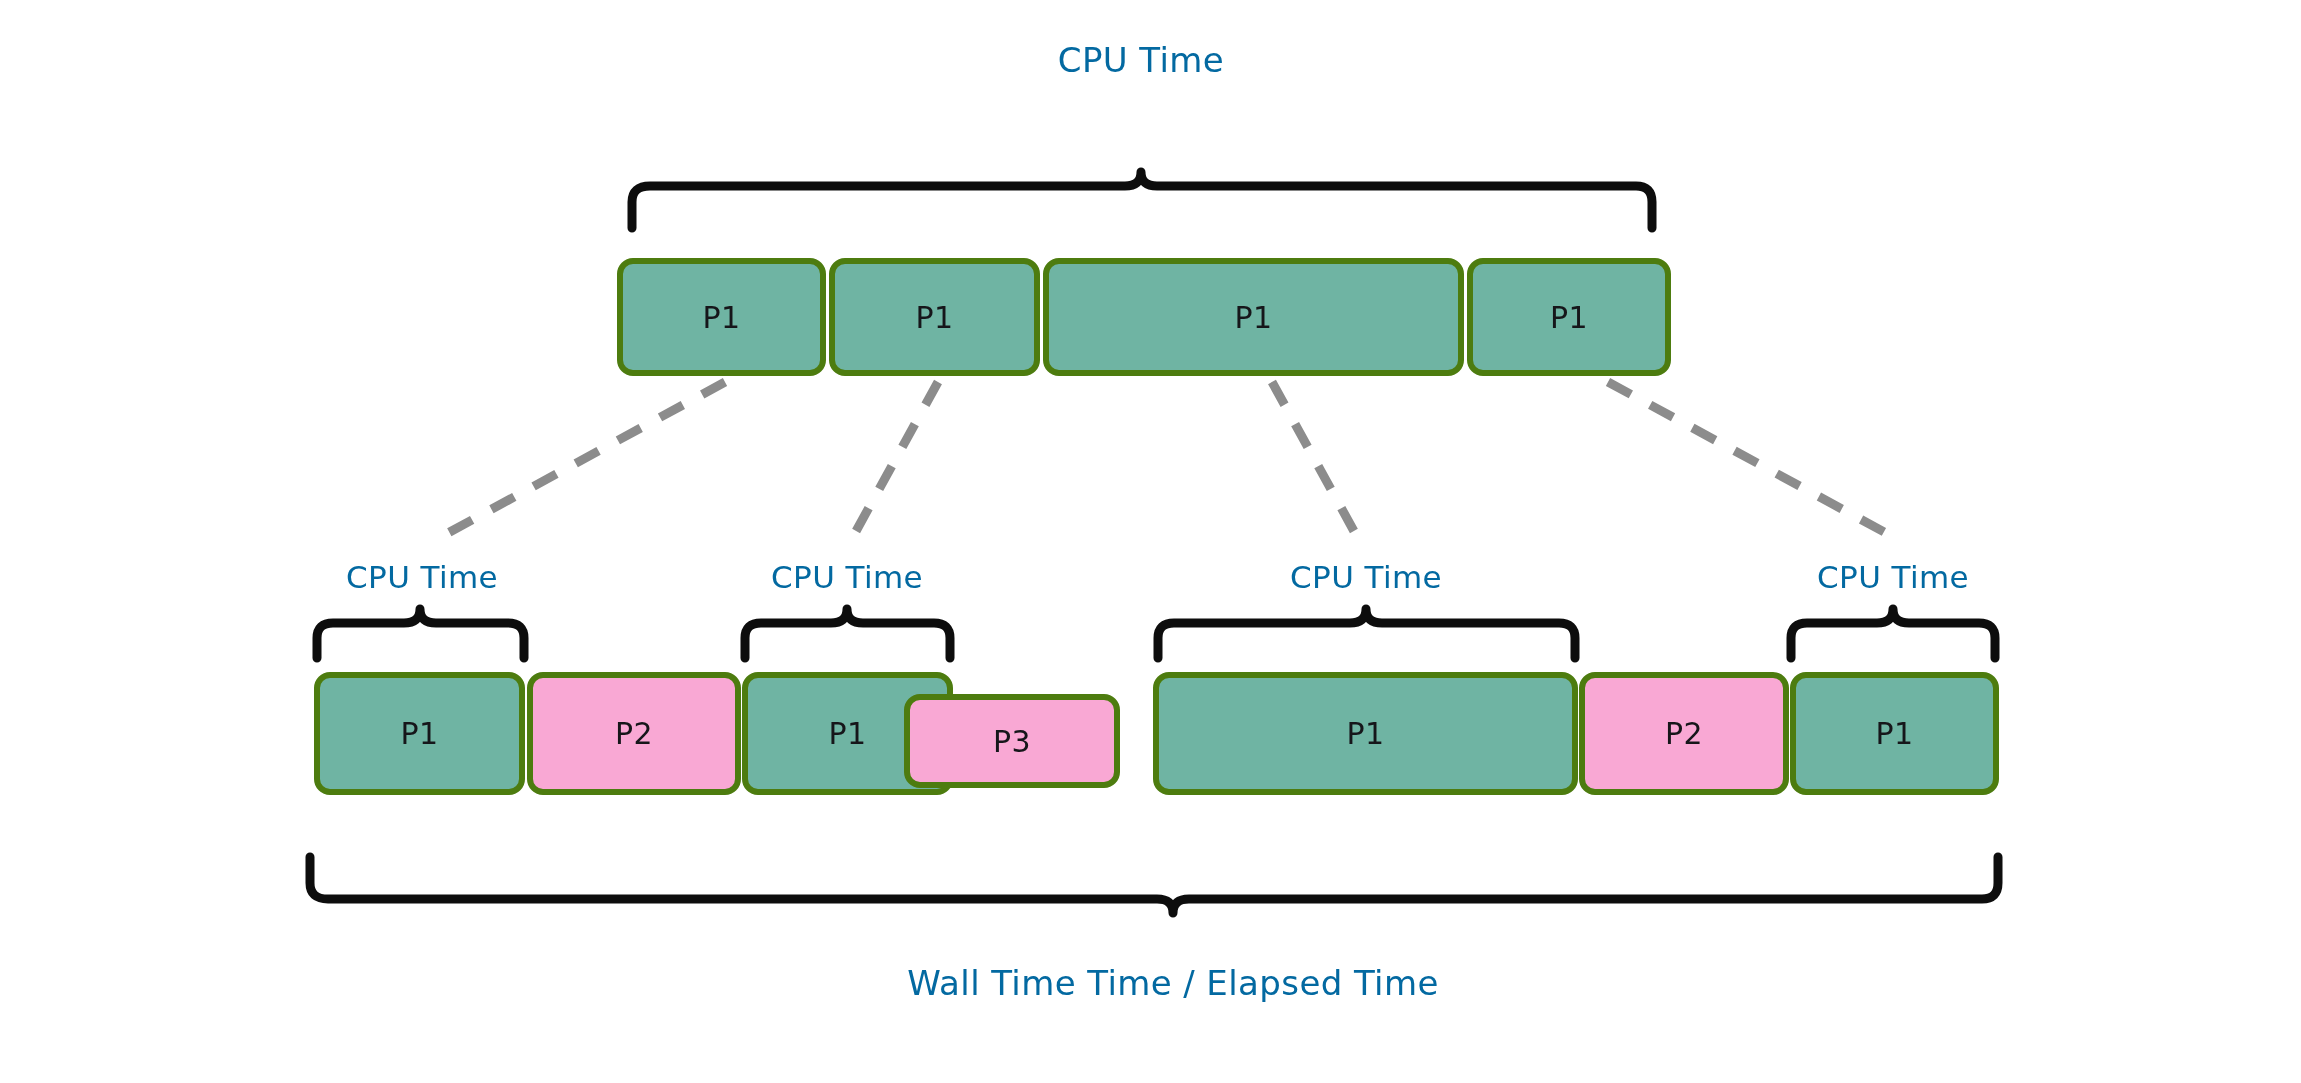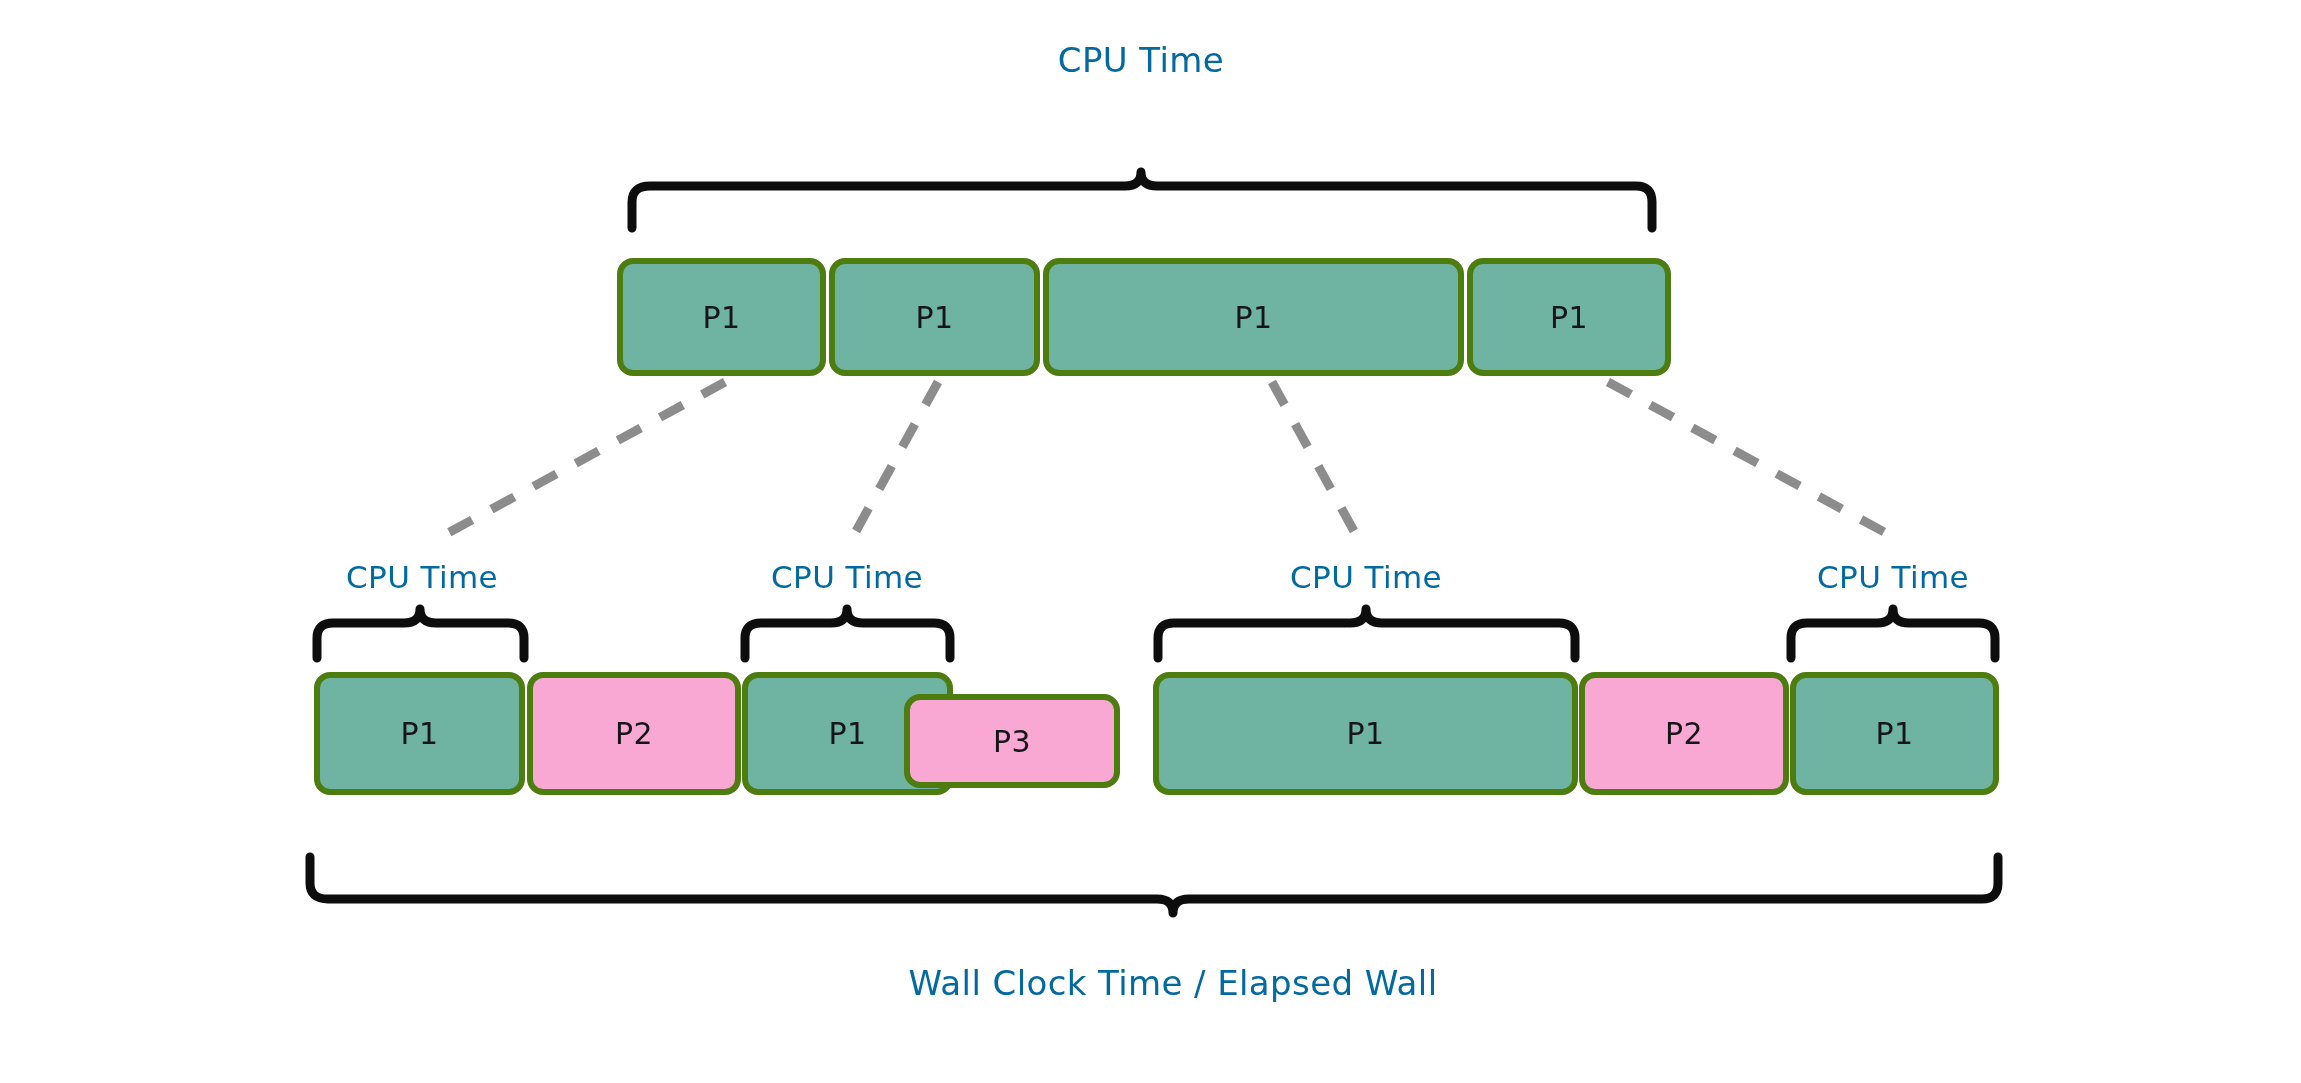--- a/index.html
+++ b/index.html
@@ -151,15 +151,15 @@
   <div class="lbl lbl-big" style="left:1141px;top:40px;">CPU Time</div>
 
   <div class="lbl" style="left:422px;top:559px;">CPU Time</div>
 
   <div class="lbl" style="left:847px;top:559px;">CPU Time</div>
 
   <div class="lbl" style="left:1366px;top:559px;">CPU Time</div>
 
   <div class="lbl" style="left:1893px;top:559px;">CPU Time</div>
 
-  <div class="lbl lbl-big" style="left:1173px;top:963px;">Wall Clock Time / Elapsed Wall</div>
+  <div class="lbl lbl-big" style="left:1173px;top:963px;">Wall Time Time / Elapsed Time</div>
 
 </div>
 
 </body></html>

